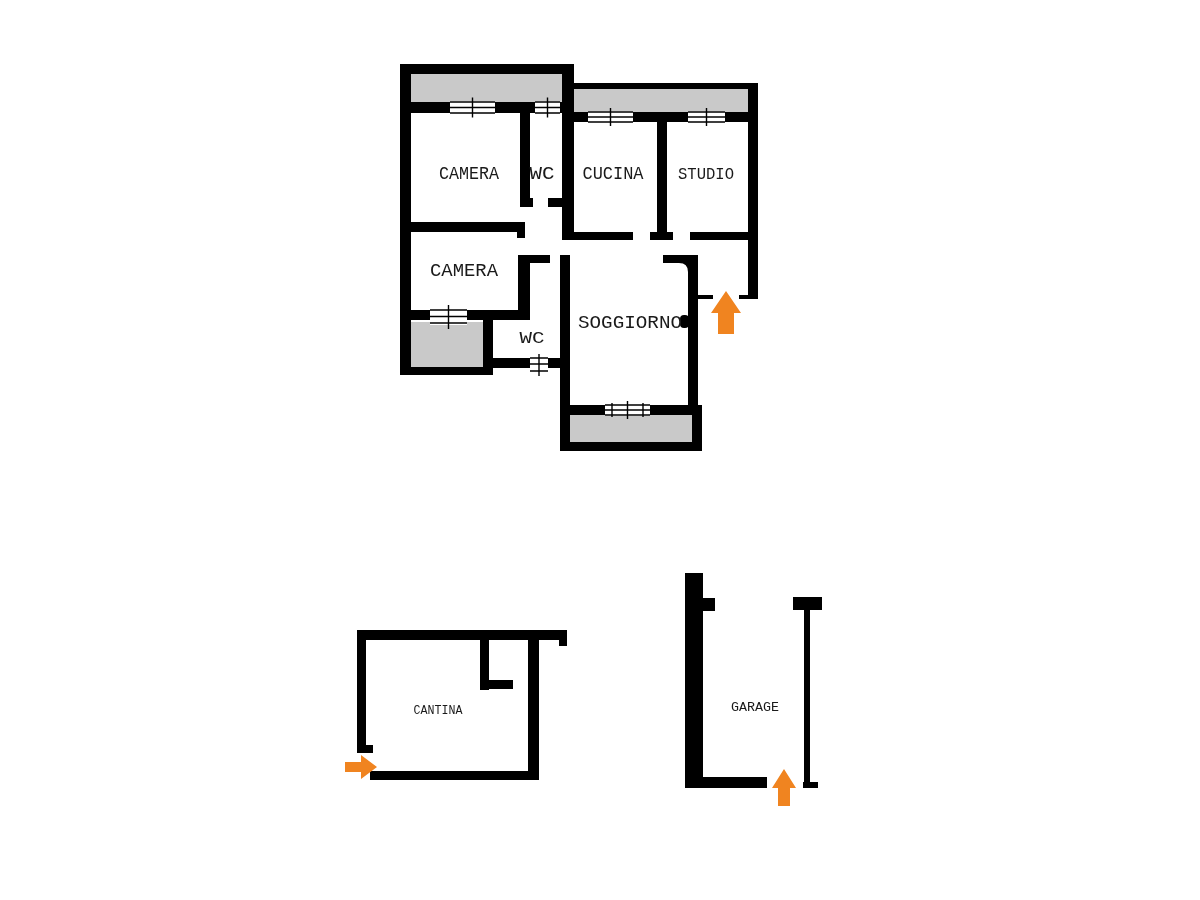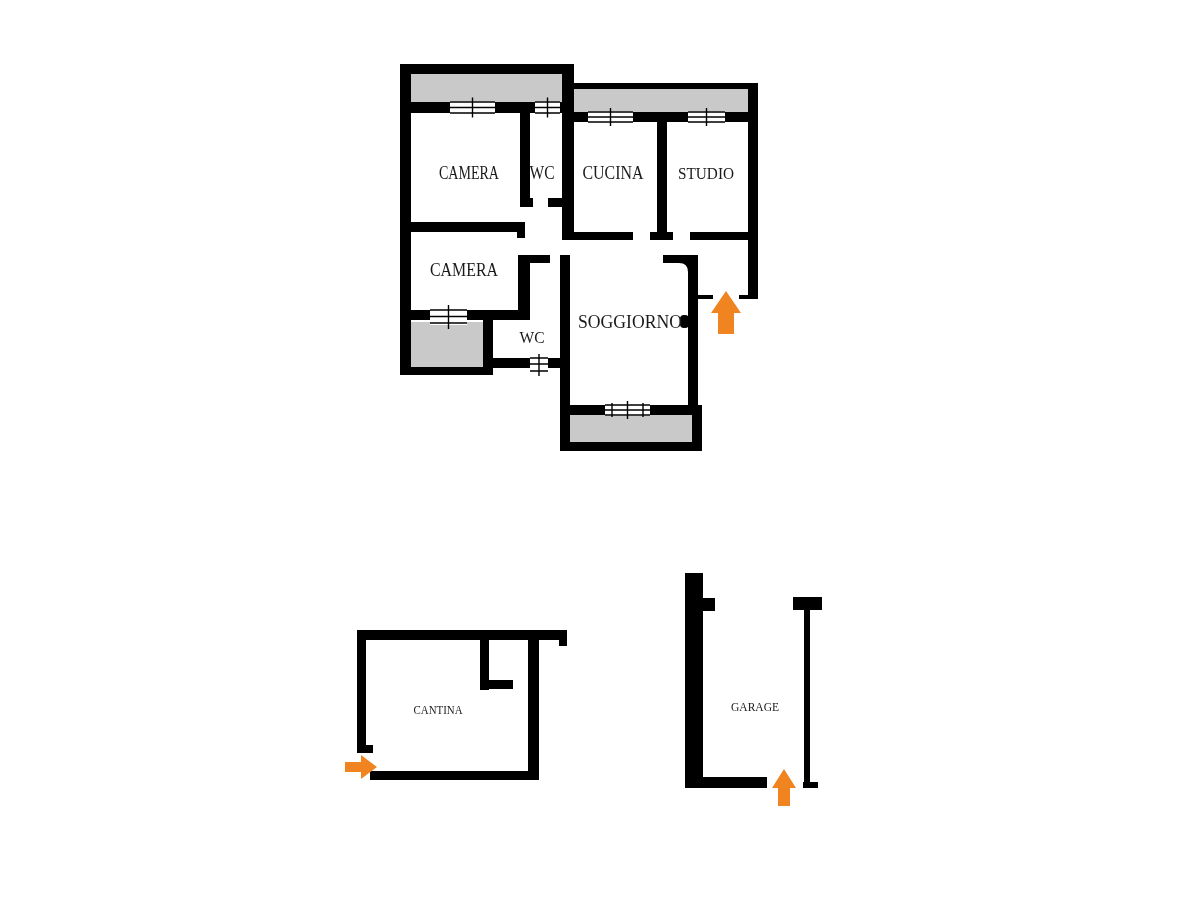--- a/index.html
+++ b/index.html
@@ -1,20 +1,20 @@
 <!DOCTYPE html>
 <html><head>
 <meta charset="utf-8">
 <style>
   html,body{margin:0;padding:0;background:#ffffff;}
   .screenshot{
     position:relative;
     width:1200px;height:900px;
     background:#ffffff;
-    font-family:Liberation Serif, serif;
+    font-family:Liberation Mono, monospace;
     overflow:hidden;
   }
   svg{position:absolute;left:0;top:0;}
   .wall{fill:#000000;stroke:none;}
   .thinwall{fill:#000000;stroke:none;}
   .win-rect{fill:#ffffff;stroke:none;}
   .win-lines{stroke:#000000;stroke-width:1.4;fill:none;}
   .room-label{fill:#1a1a1a;}
 </style>
 </head>

